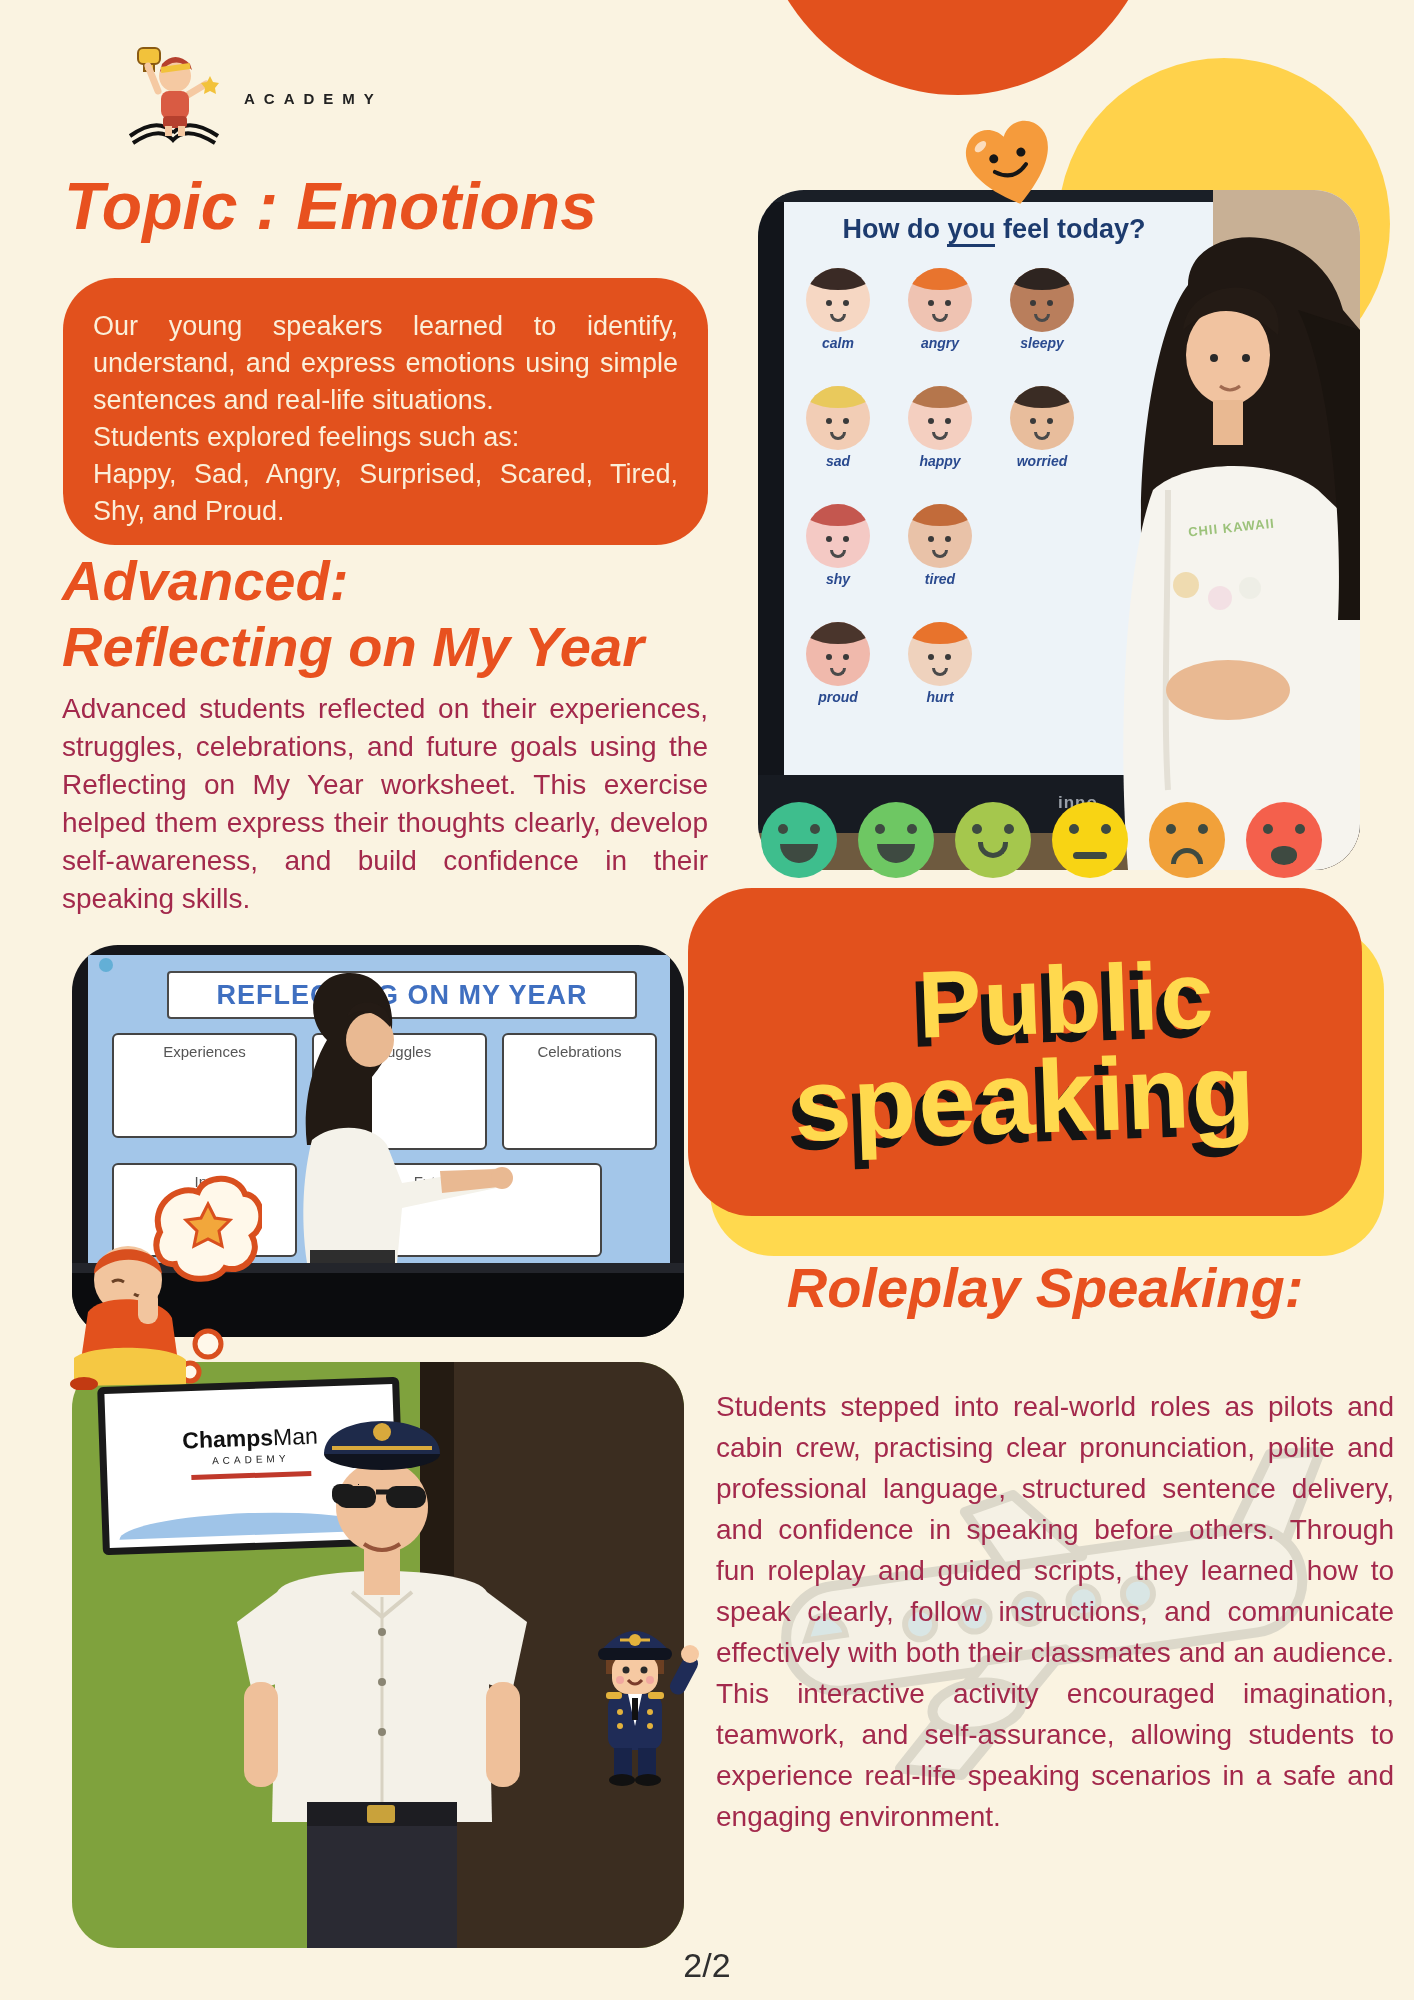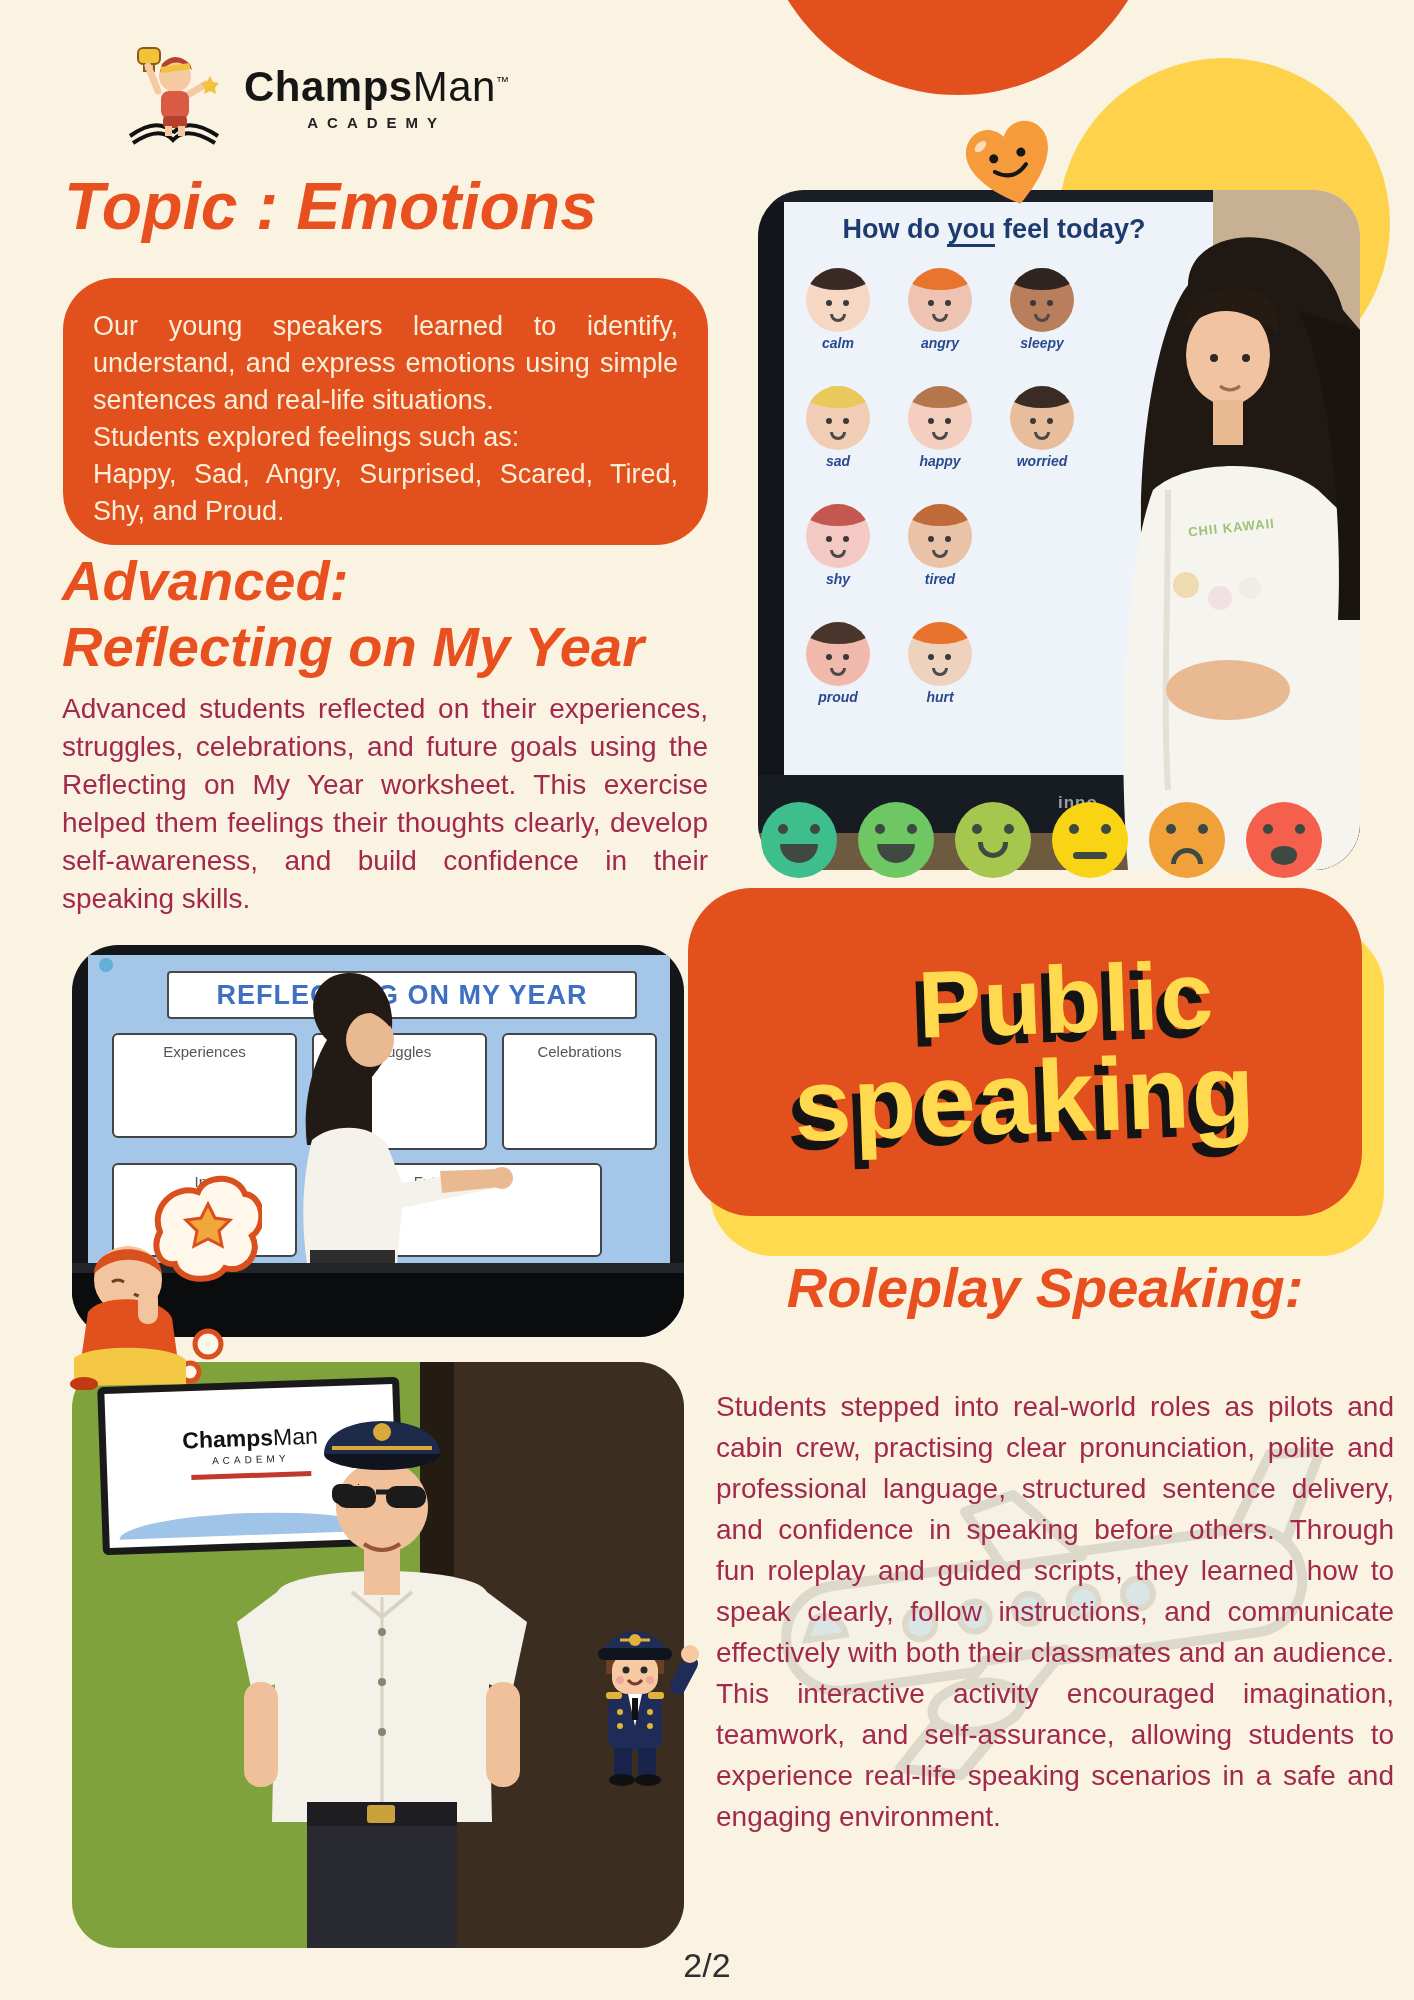--- a/index.html
+++ b/index.html
@@ -132,37 +132,36 @@
         <path d="M42,36 Q57,18 74,34 L72,28 Q57,14 44,28 Z" fill="#B5402E"></path>
         <path d="M43,34 L72,30" stroke="#F2C23B" stroke-width="6"></path>
         <rect x="43" y="55" width="28" height="28" rx="8" fill="#D95B43"></rect>
         <rect x="45" y="80" width="24" height="12" rx="4" fill="#B5402E"></rect>
         <rect x="47" y="90" width="7" height="10" fill="#F5C9A2"></rect>
         <rect x="60" y="90" width="7" height="10" fill="#F5C9A2"></rect>
         <path d="M92,40 l3,6 6,1 -4,5 1,6 -6,-3 -6,3 1,-6 -4,-5 6,-1 Z" fill="#F2C23B"></path>
       </svg>
     </span>
     <span class="logo-text">
-      <span class="brand"><b class="b">Champs</b><span>Man</span><sup>™</sup></span>
       <span class="brand-sub">ACADEMY</span>
     </span>
   </div>
 
   <div class="abs h-orange topic-heading">Topic : Emotions</div>
   <div class="abs intro-box">
     <p class="just">Our young speakers learned to identify, understand, and express emotions using simple sentences and real-life situations.</p>
     <p>Students explored feelings such as:</p>
     <p class="just">Happy, Sad, Angry, Surprised, Scared, Tired, Shy, and Proud.</p>
   </div>
 
   <div class="abs h-orange advanced-heading">
     <div>Advanced:</div>
     <div>Reflecting on My Year</div>
   </div>
-  <div class="abs body-maroon advanced-body">Advanced students reflected on their experiences, struggles, celebrations, and future goals using the Reflecting on My Year worksheet. This exercise helped them feelings their thoughts clearly, develop self-awareness, and build confidence in their speaking skills.</div>
+  <div class="abs body-maroon advanced-body">Advanced students reflected on their experiences, struggles, celebrations, and future goals using the Reflecting on My Year worksheet. This exercise helped them express their thoughts clearly, develop self-awareness, and build confidence in their speaking skills.</div>
 
   <div class="abs photo photo-feelings">
     <div class="abs pf-wall"></div>
     <div class="abs pf-left-bezel"></div>
     <div class="abs pf-top-strip"></div>
     <div class="abs pf-title"><span>How do </span><span class="u">you</span><span> feel today?</span></div>
 
     <div class="abs pface" style="left: 48px; top: 78px; --skin: #F6D7C3; --hair: #3A2A25;">
         <div class="head"></div>
         <span class="m"></span>

